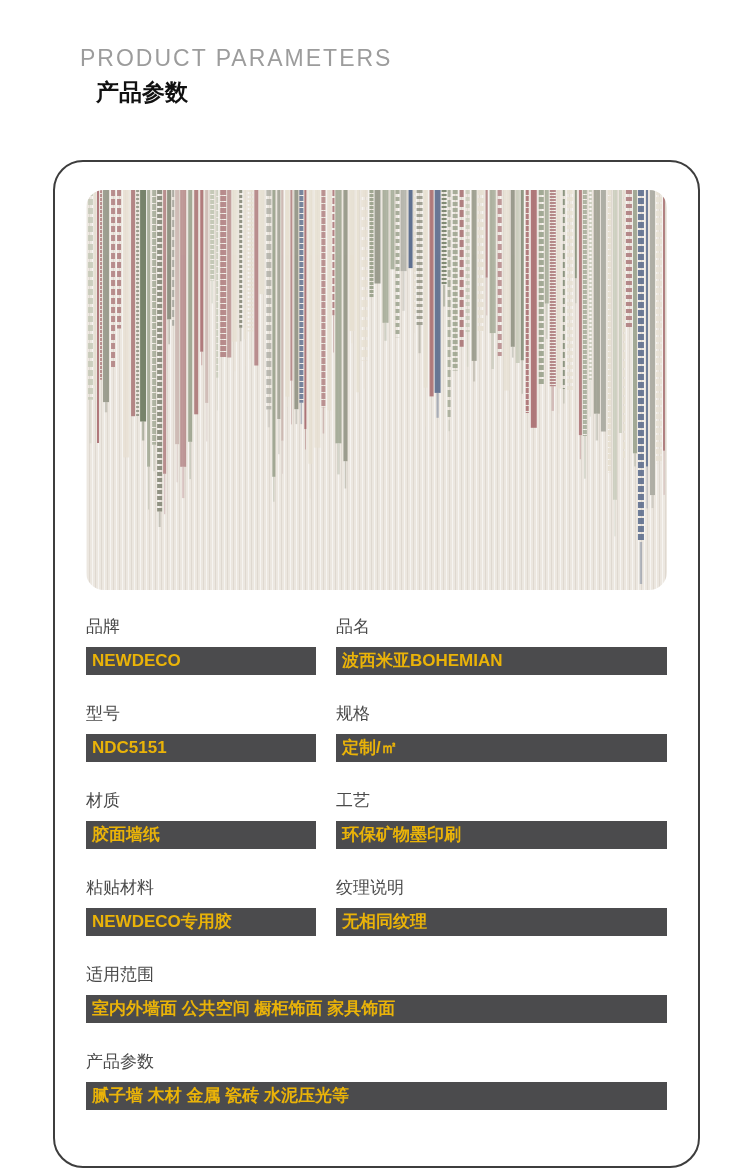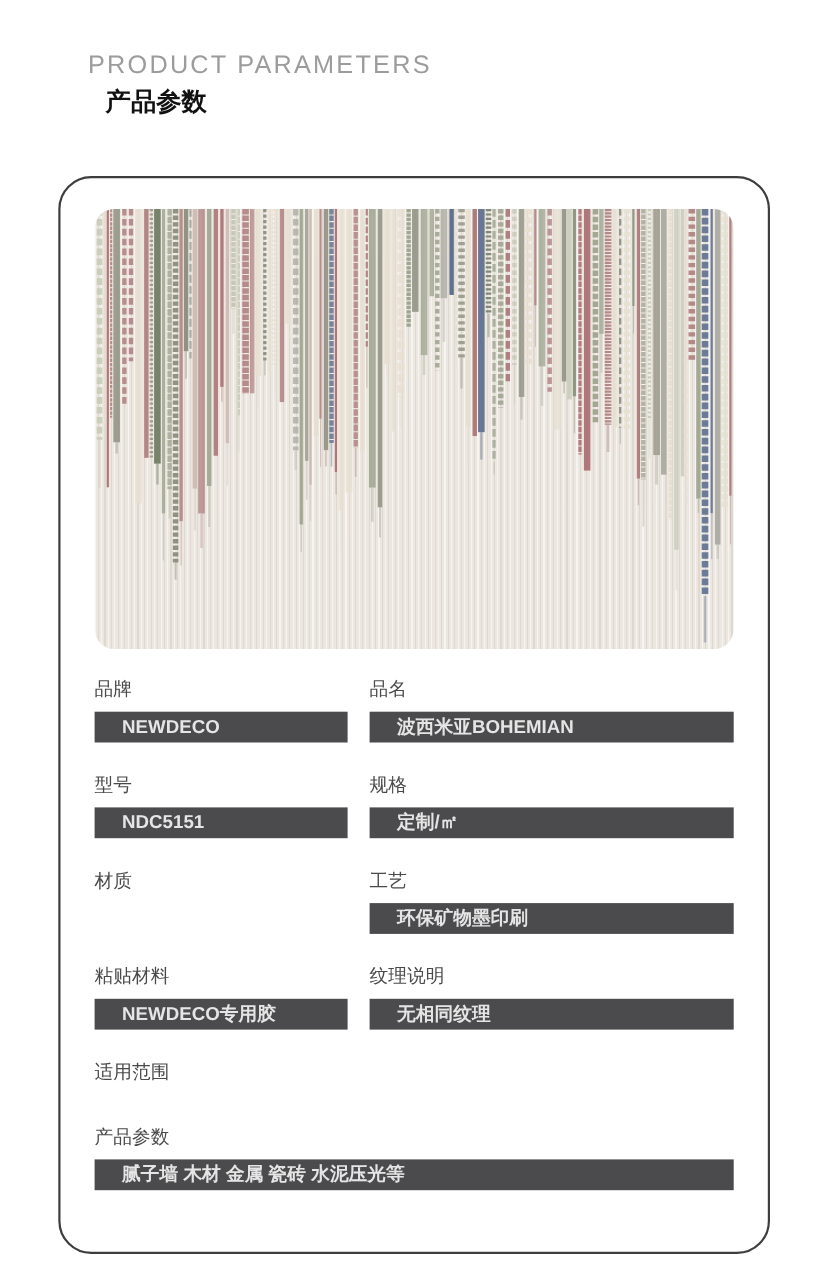--- a/index.html
+++ b/index.html
@@ -50,23 +50,23 @@
     column-gap:20px;
   }
   .field{margin-bottom:29px;min-width:0;}
   .field.full{grid-column:1 / -1;}
   .field-label{
     font-size:17px;line-height:20px;color:var(--label-text);
     margin-bottom:10px;
   }
   .field-value{
     height:28px;line-height:28px;
-    background:var(--bar-bg);color:#e5e5e5;
+    background:var(--bar-bg);color:#eab308;
     font-size:17px;font-weight:700;
-    padding:0 25px;
+    padding:0 6px;
     white-space:nowrap;overflow:hidden;
   }
 </style>
 </head>
 <body>
 
 <header class="page-header">
   <div class="title-en">PRODUCT PARAMETERS</div>
   <h1 class="title-zh">产品参数</h1>
 </header>
@@ -468,34 +468,36 @@
     <div class="field">
       <div class="field-label">型号</div>
       <div class="field-value">NDC5151</div>
     </div>
     <div class="field">
       <div class="field-label">规格</div>
       <div class="field-value">定制/㎡</div>
     </div>
     <div class="field">
       <div class="field-label">材质</div>
+      <div class="field-value">胶面墙纸</div>
     </div>
     <div class="field">
       <div class="field-label">工艺</div>
       <div class="field-value">环保矿物墨印刷</div>
     </div>
     <div class="field">
       <div class="field-label">粘贴材料</div>
       <div class="field-value">NEWDECO专用胶</div>
     </div>
     <div class="field">
       <div class="field-label">纹理说明</div>
       <div class="field-value">无相同纹理</div>
     </div>
     <div class="field full">
       <div class="field-label">适用范围</div>
+      <div class="field-value">室内外墙面 公共空间 橱柜饰面 家具饰面</div>
     </div>
     <div class="field full">
       <div class="field-label">产品参数</div>
       <div class="field-value">腻子墙 木材 金属 瓷砖 水泥压光等</div>
     </div>
   </div>
 </section>
 
 </body></html>

